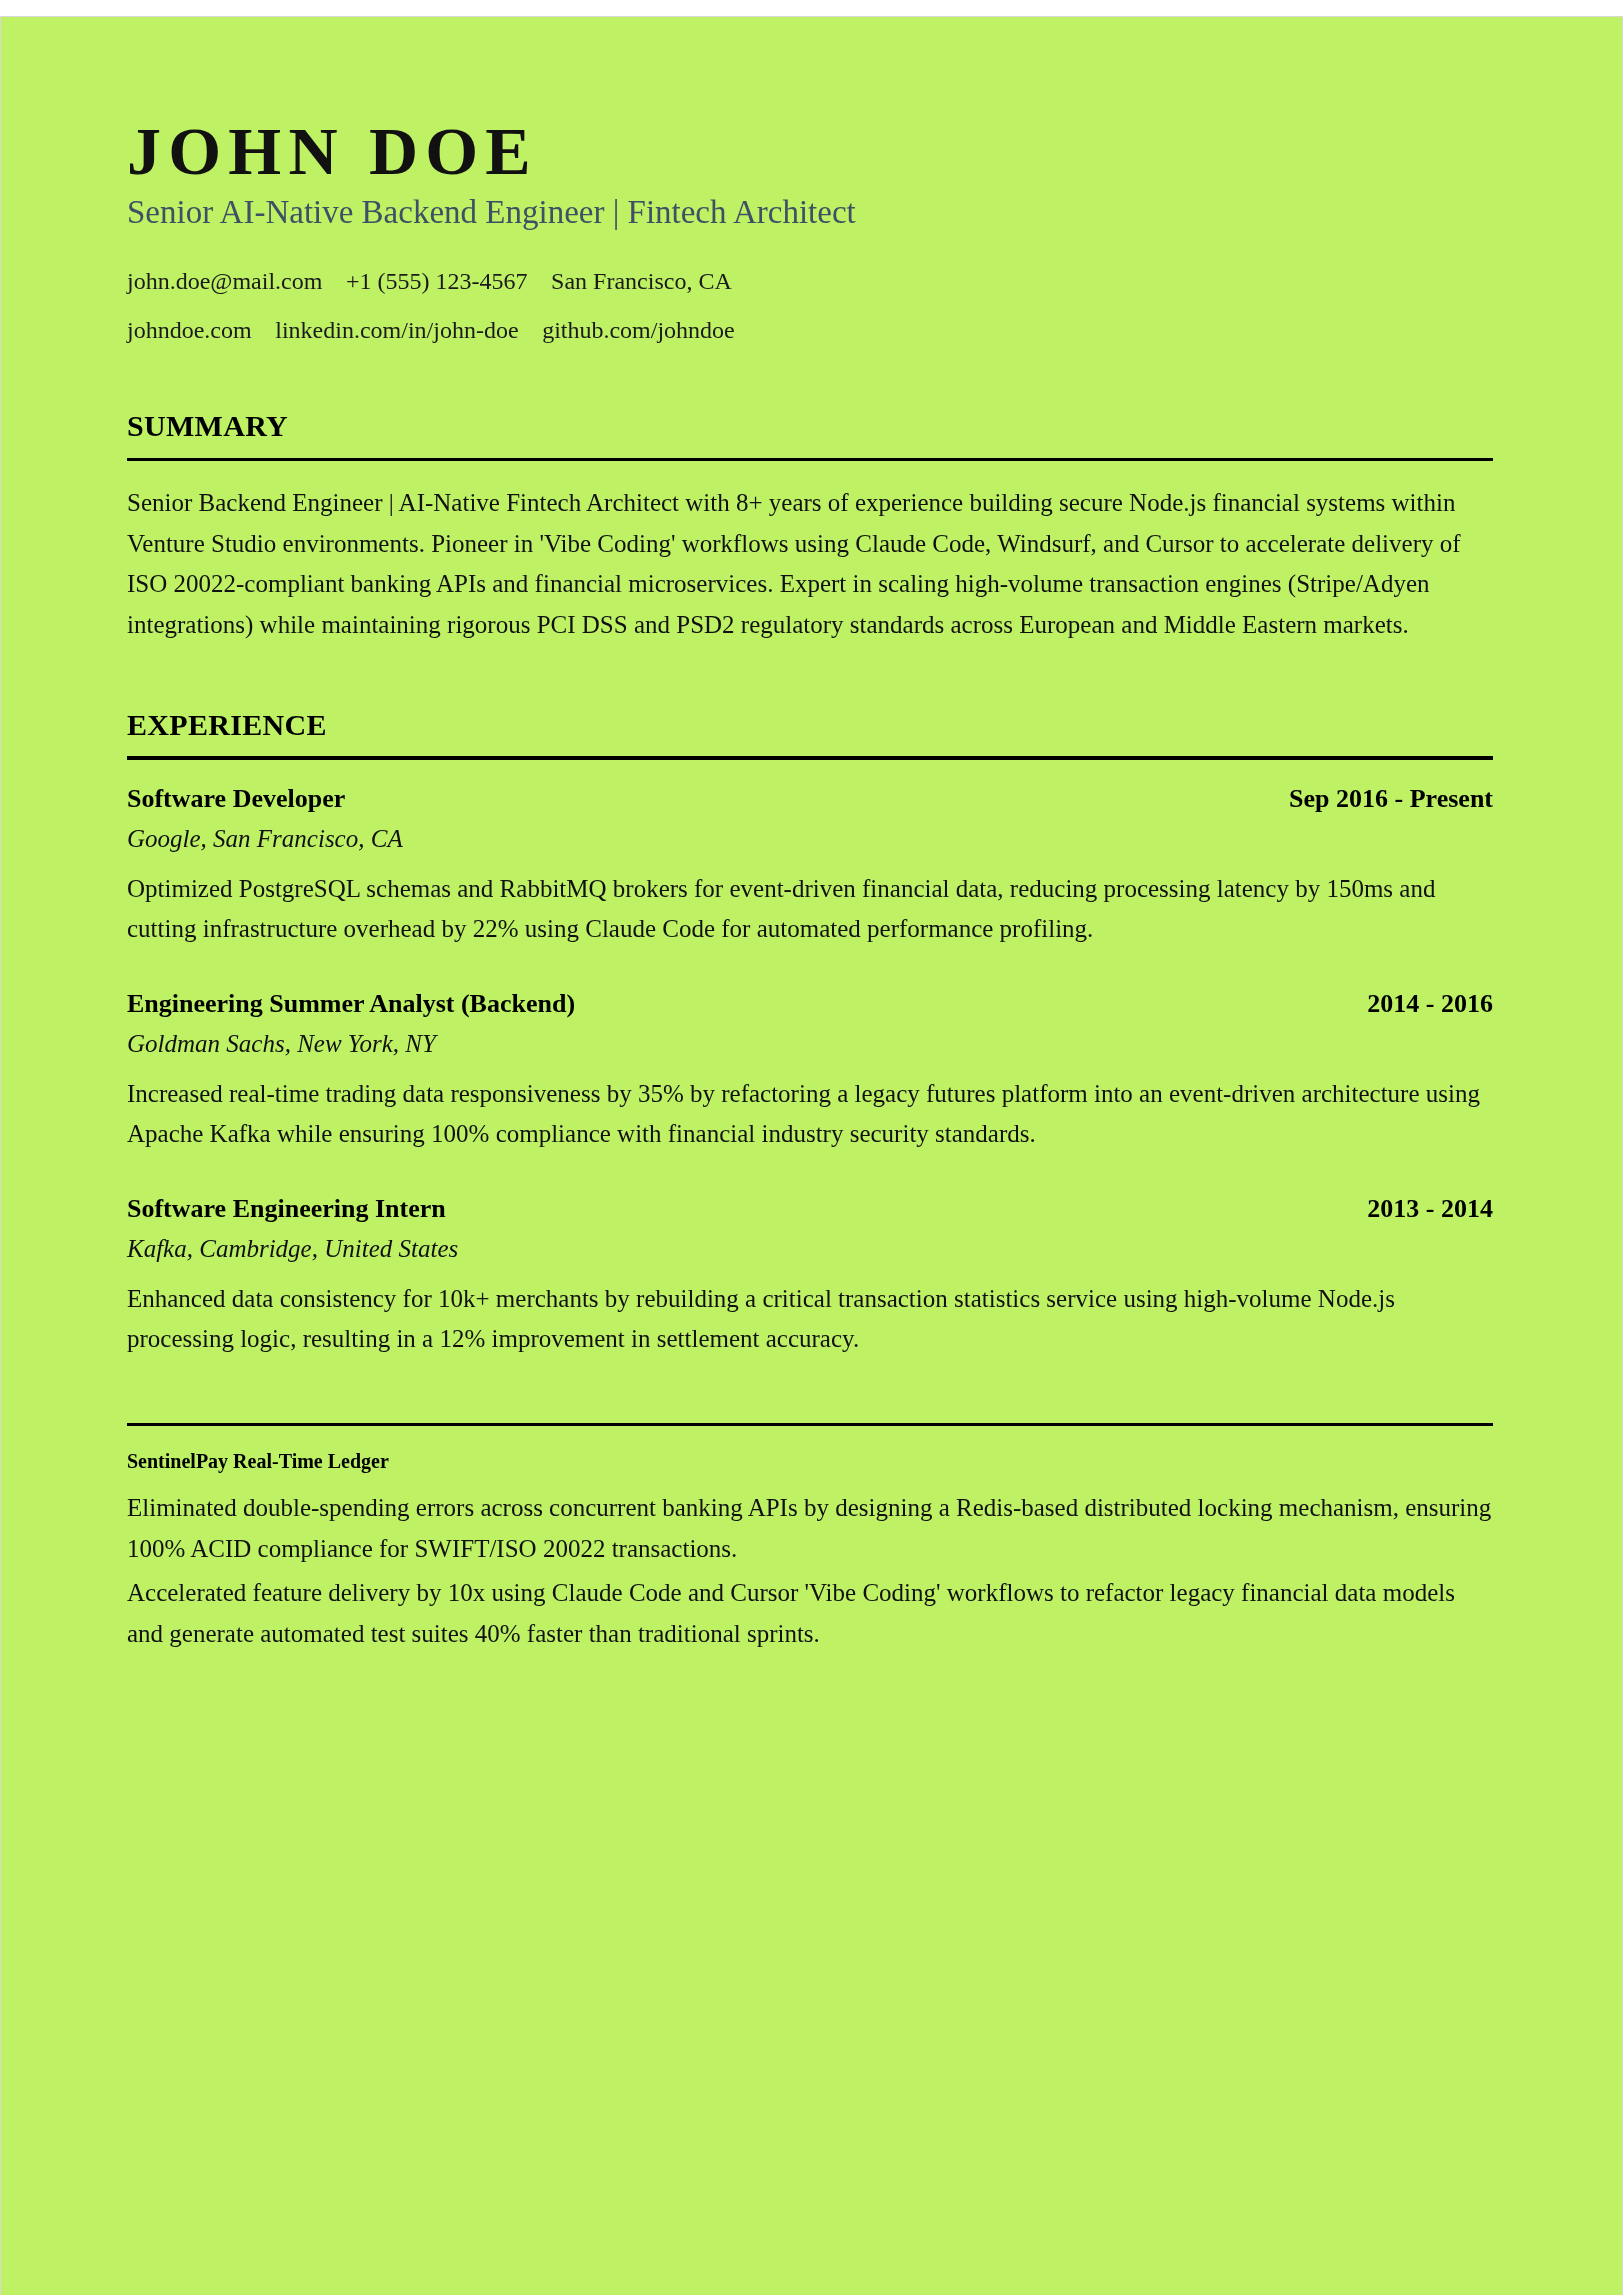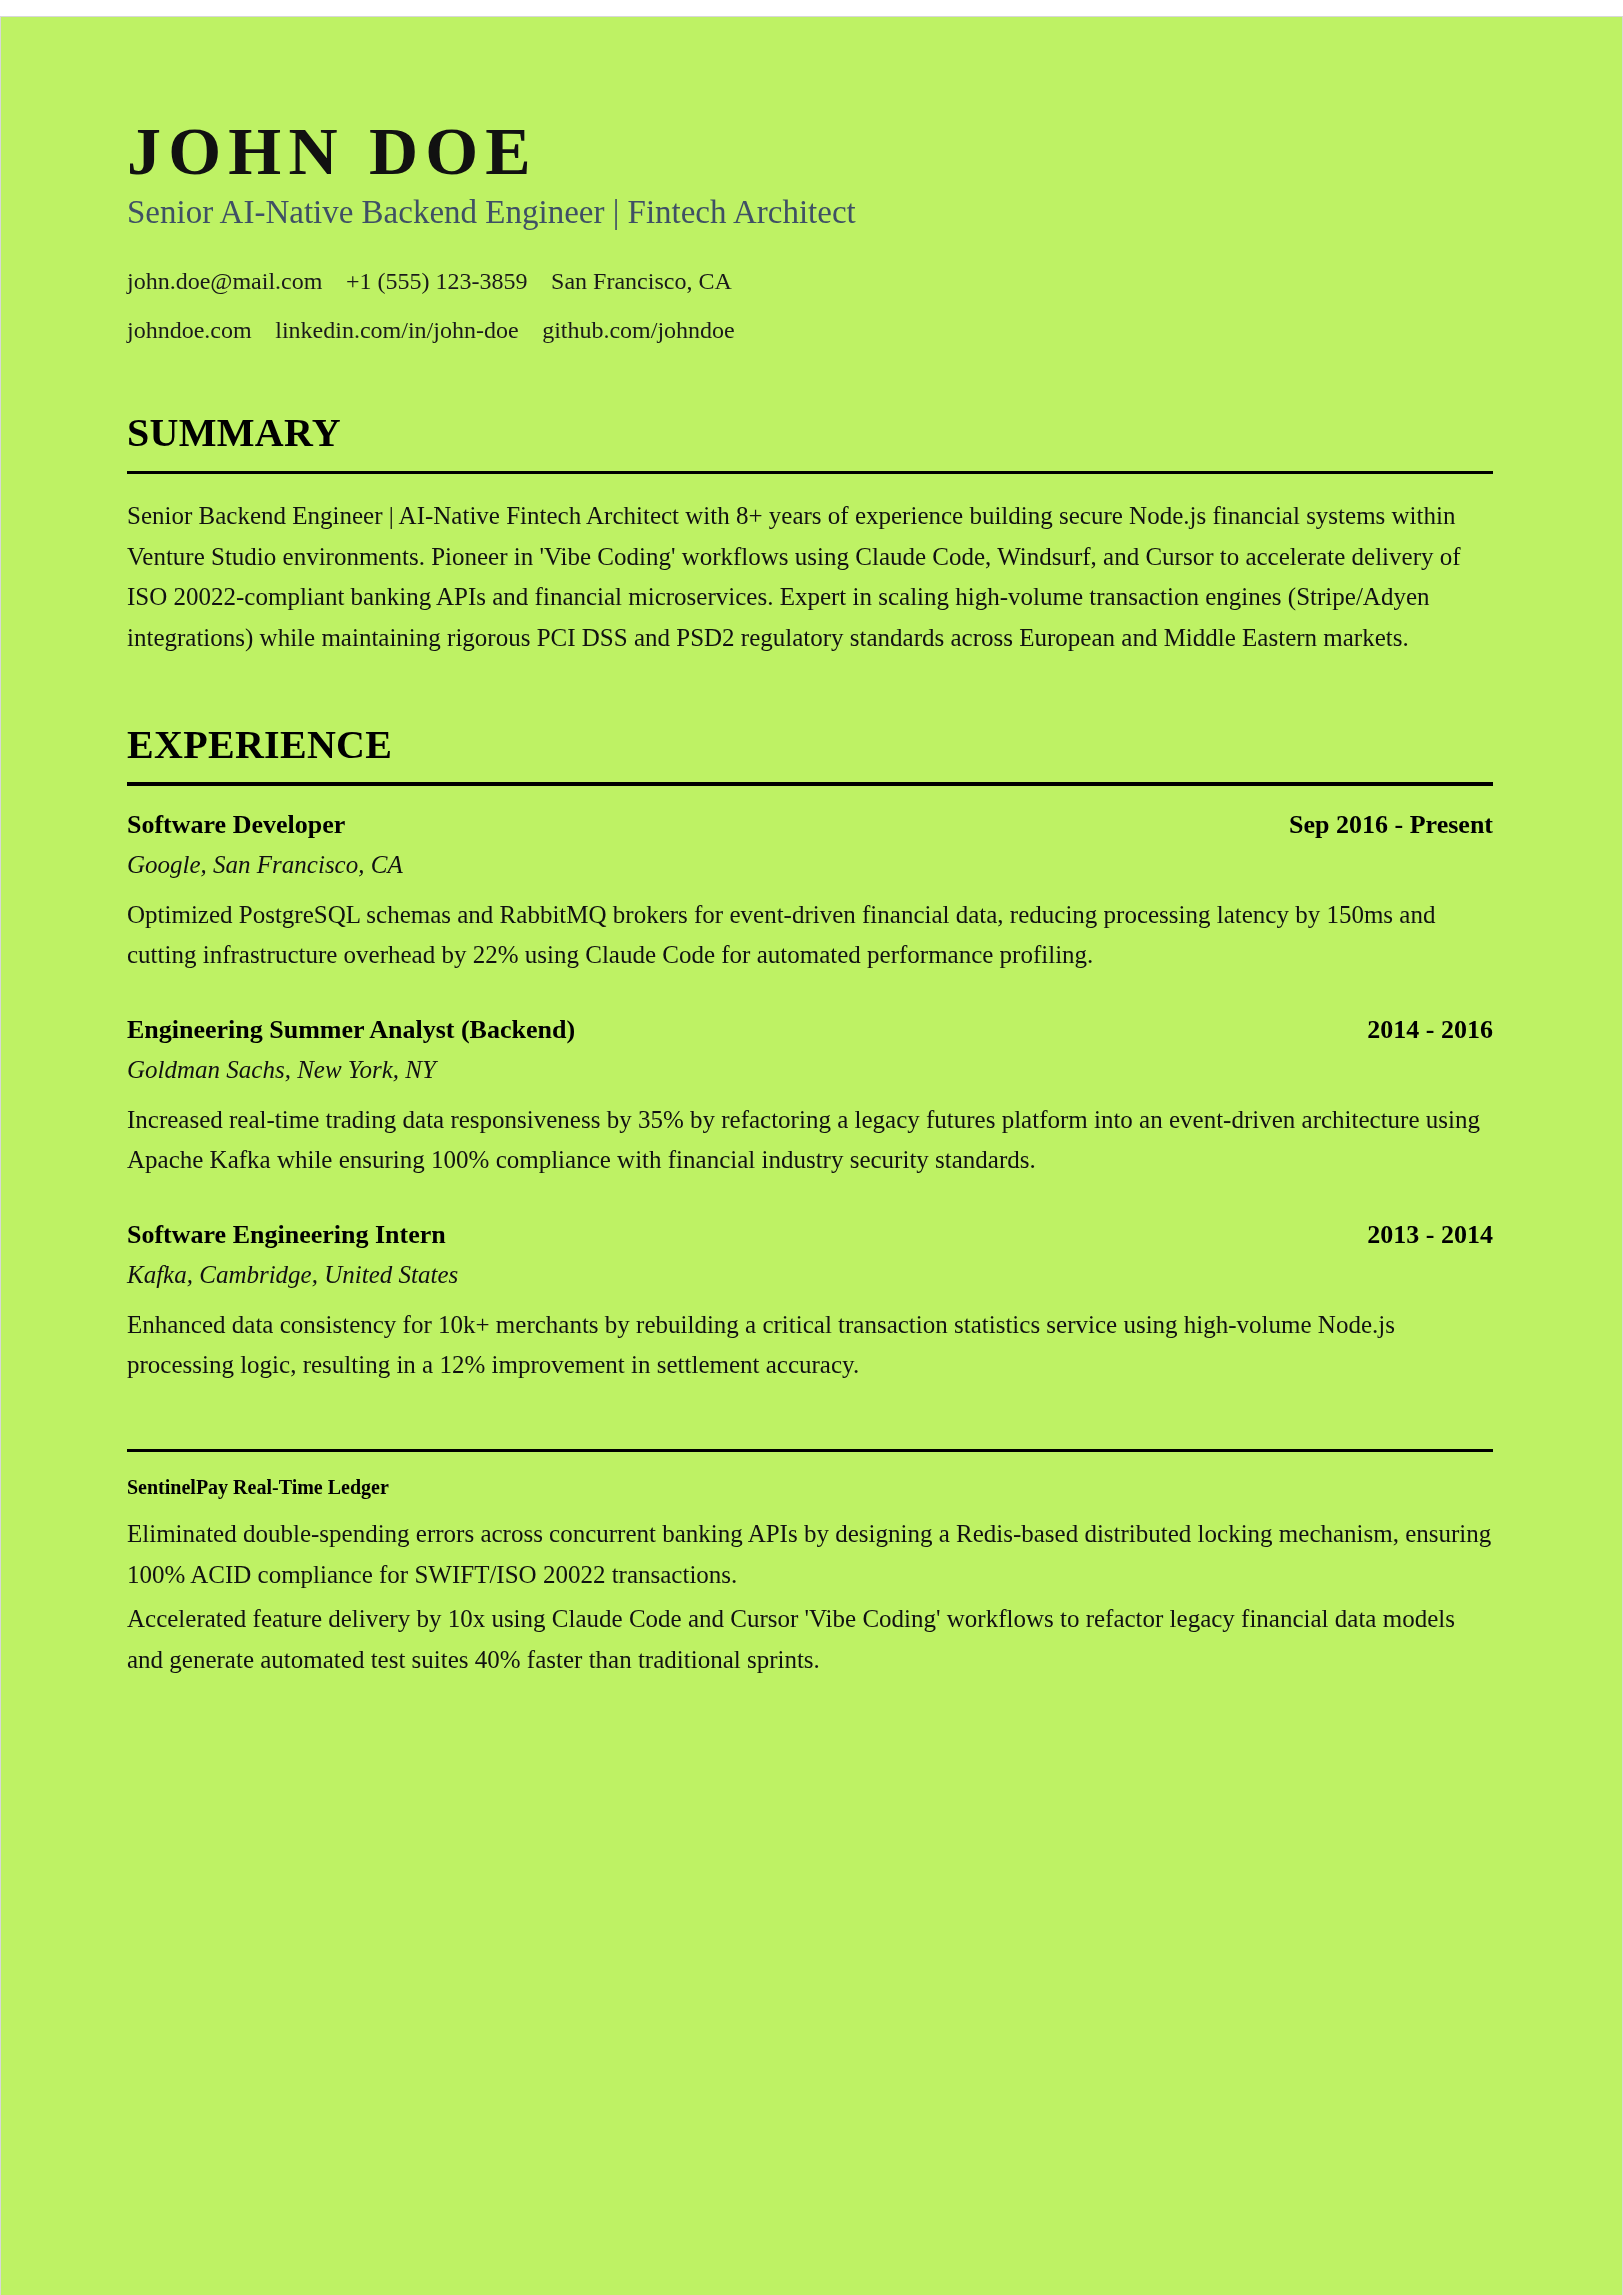--- a/index.html
+++ b/index.html
@@ -47,21 +47,21 @@
     line-height: 1.35;
     margin-bottom: 17px;
     color: #1a1a1a;
   }
   .contact-row .item { display: inline-block; }
   .contact-row .gap { display: inline-block; width: 23.6px; }
 
   
   .section { margin-top: 63px; }
   .section-title {
-    font-size: 40px;
+    font-size: 30px;
     font-weight: bold;
     letter-spacing: 0.3px;
     margin: 0 0 14.4px 0;
     color: #000000;
   }
   .rule {
     height: 3.3px;
     background: #000000;
     width: 100%;
     margin-bottom: 22px;
@@ -129,21 +129,21 @@
 <body>
 
 <div class="page">
   <div class="content">
 
     <div>
       <h1 class="name">JOHN DOE</h1>
       <div class="subtitle">Senior AI-Native Backend Engineer | Fintech Architect</div>
 
       <div class="contact-row">
-        <span class="item">john.doe@mail.com</span><span class="gap"></span><span class="item">+1 (555) 123-3859</span><span class="gap"></span><span class="item">San Francisco, CA</span>
+        <span class="item">john.doe@mail.com</span><span class="gap"></span><span class="item">+1 (555) 123-4567</span><span class="gap"></span><span class="item">San Francisco, CA</span>
       </div>
 
       <div class="contact-row">
         <span class="item">johndoe.com</span><span class="gap"></span><span class="item">linkedin.com/in/john-doe</span><span class="gap"></span><span class="item">github.com/johndoe</span>
       </div>
     </div>
 
     <div class="section">
       <h2 class="section-title">SUMMARY</h2>
       <div class="rule"></div>

